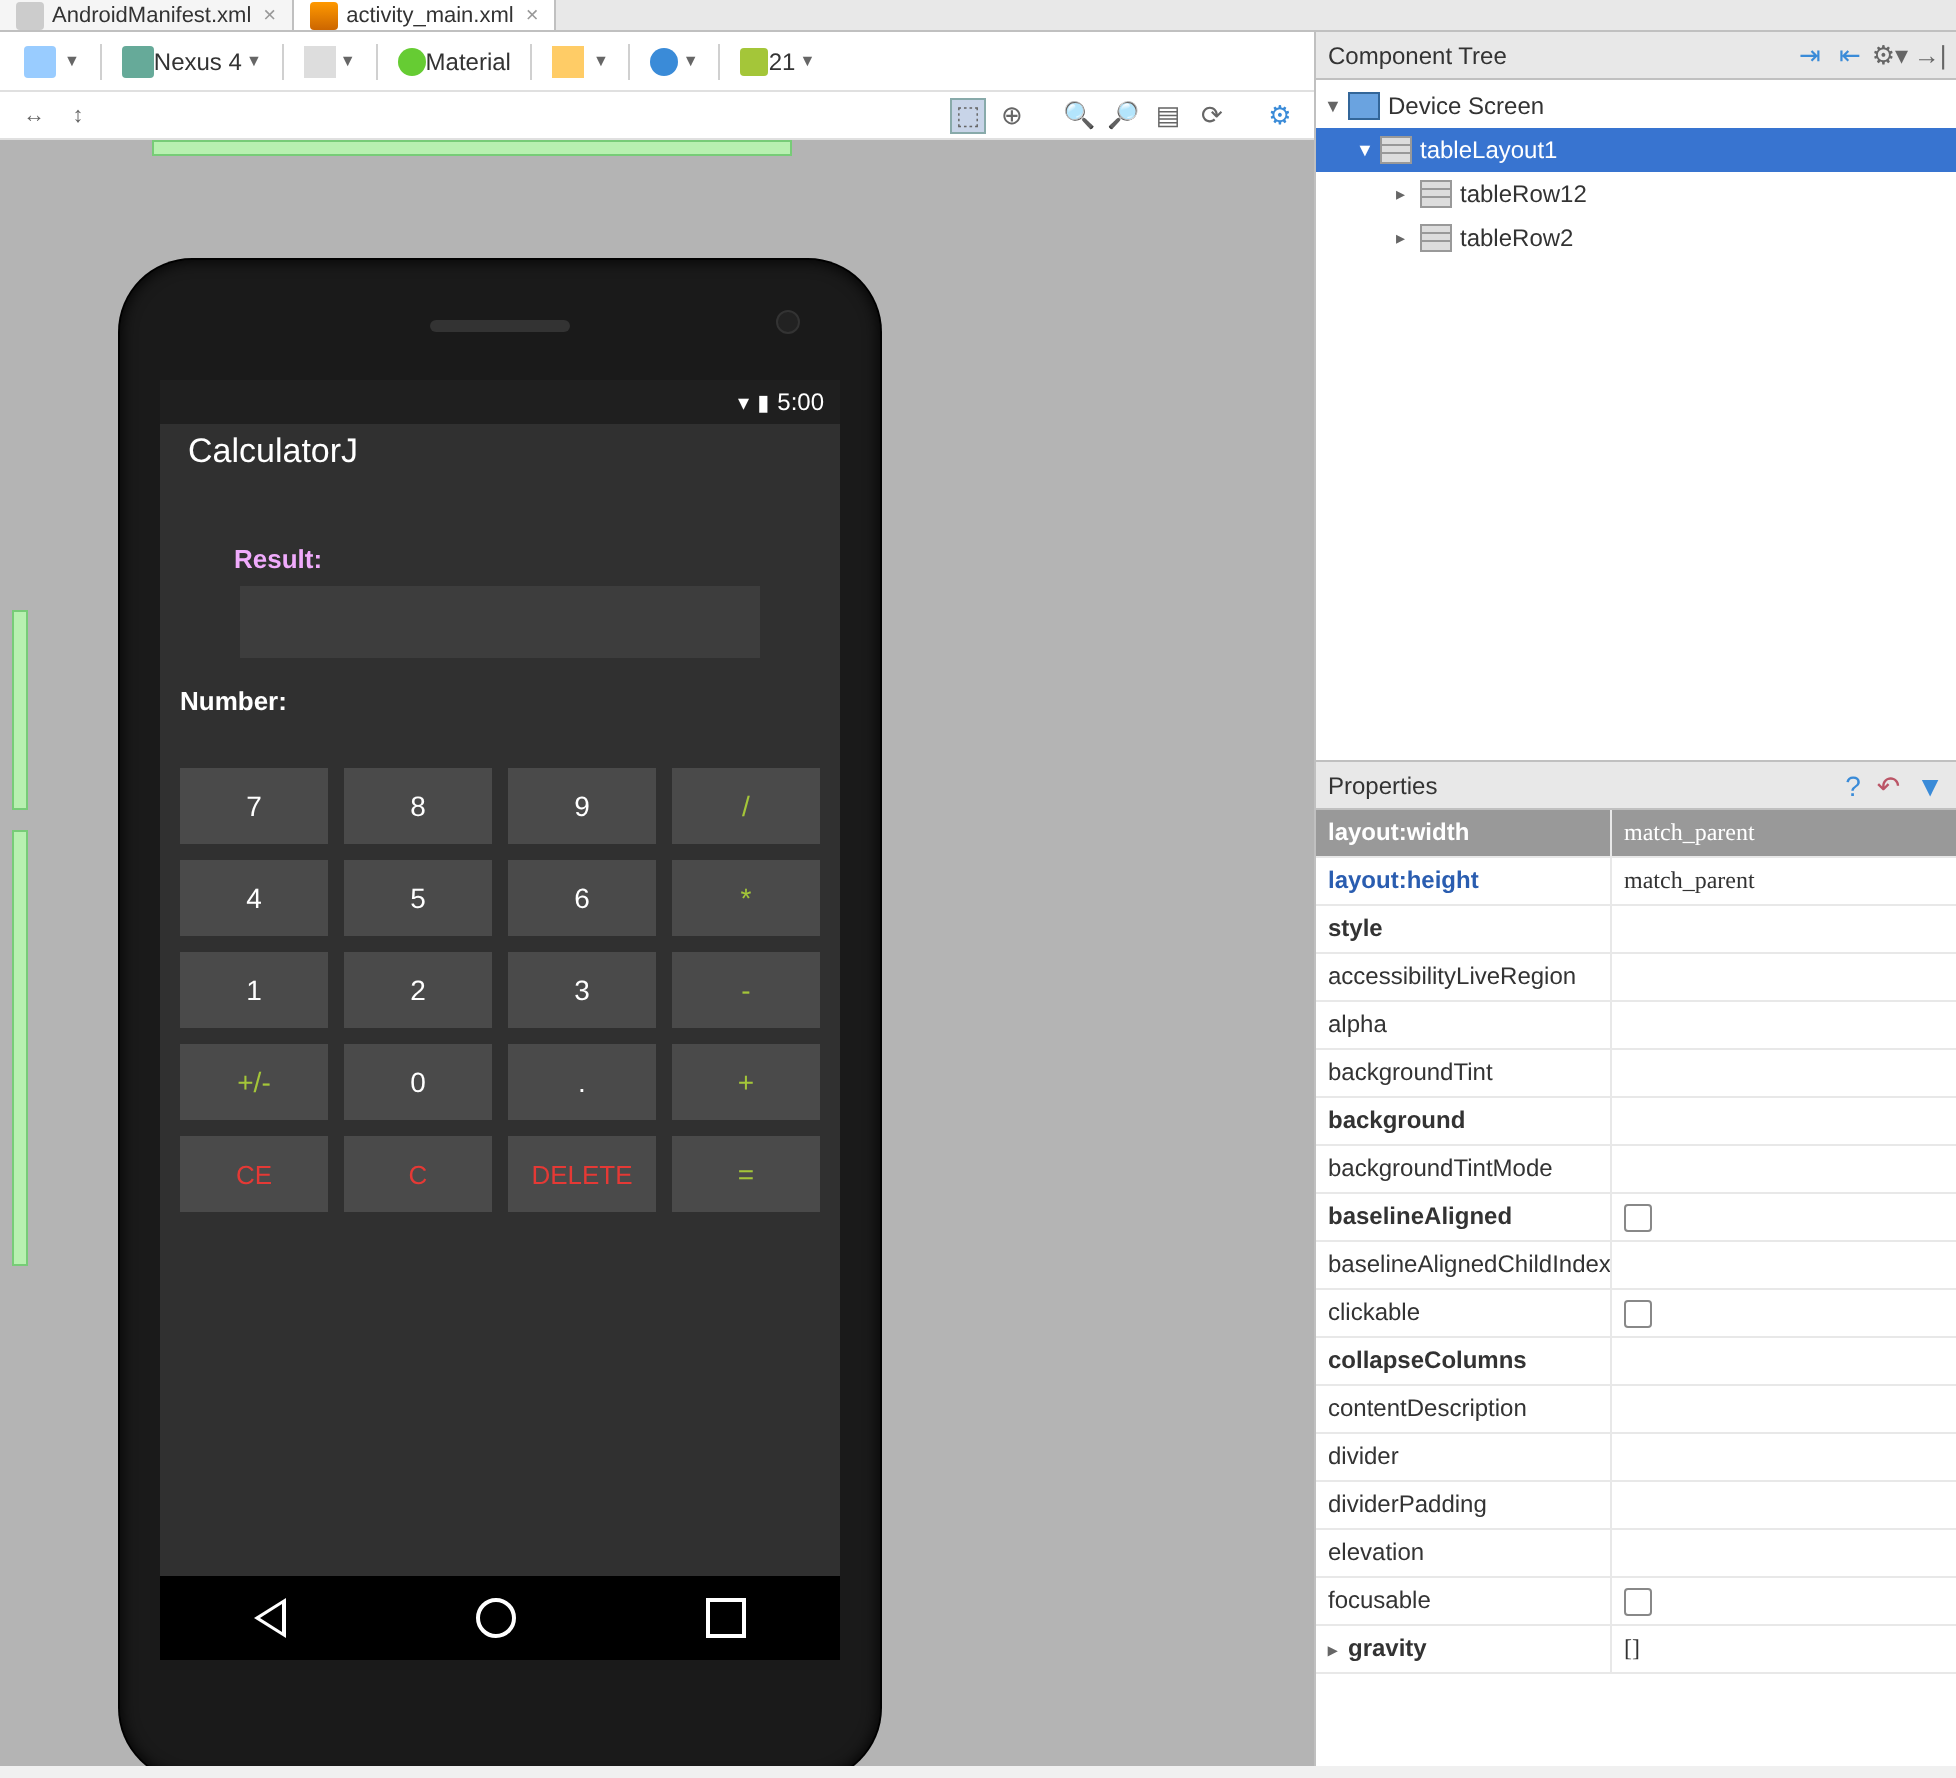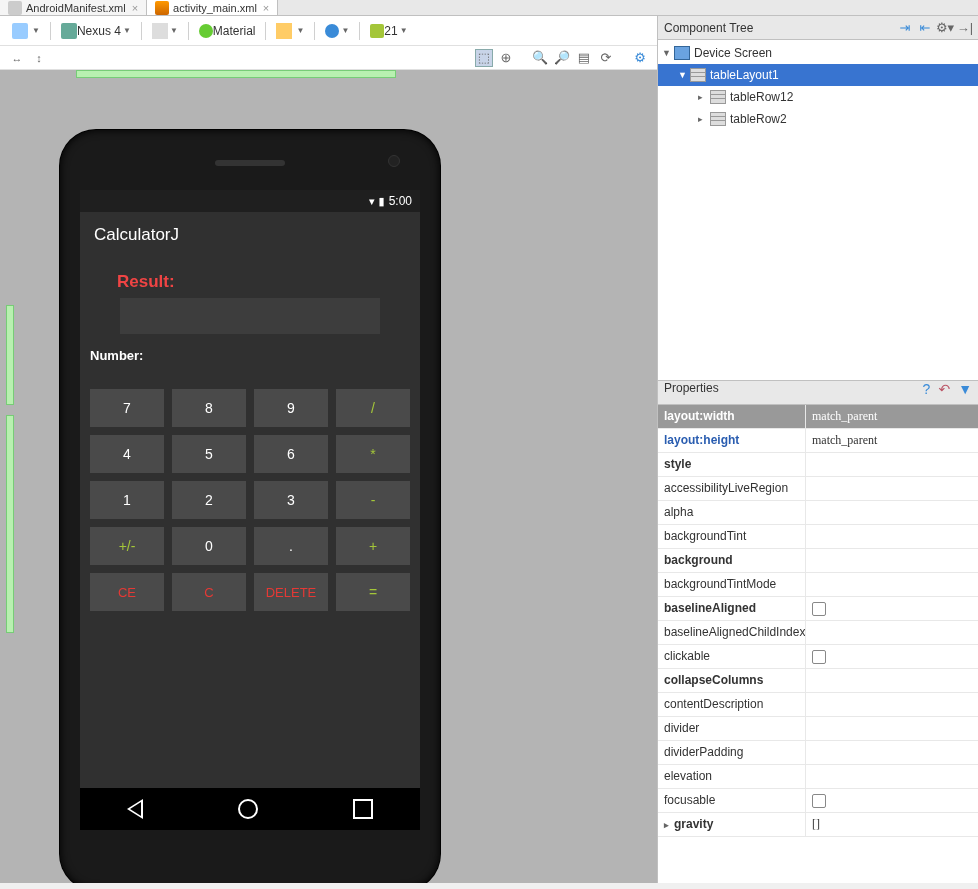--- a/index.html
+++ b/index.html
@@ -44,23 +44,23 @@
 .ruler-v1 { position: absolute; top: 235px; left: 6px; width: 8px; height: 100px; background: #b8f0b0; border: 1px solid #7c7; }
 .ruler-v2 { position: absolute; top: 345px; left: 6px; width: 8px; height: 218px; background: #b8f0b0; border: 1px solid #7c7; }
 
 
 .phone { position: absolute; top: 60px; left: 60px; width: 380px; height: 760px; background: #1a1a1a; border-radius: 36px; padding: 60px 20px 60px 20px; box-shadow: 0 0 0 1px #000, inset 0 0 8px #000; }
 .phone::before { content:""; position:absolute; top:30px; left:50%; transform:translateX(-50%); width:70px; height:6px; background:#333; border-radius:3px; }
 .phone::after { content:""; position:absolute; top:25px; right:40px; width:10px; height:10px; background:#222; border-radius:50%; border:1px solid #333; }
 .screen { width: 100%; height: 100%; background: #303030; display: flex; flex-direction: column; }
 .statusbar { height: 22px; background: #1f1f1f; display: flex; justify-content: flex-end; align-items: center; padding: 0 8px; color: #fff; font-size: 12px; gap: 4px; }
 .statusbar .signal { font-size: 11px; }
-.appbar { height: 48px; background: #303030; color: #fff; font-size: 17px; display: flex; align-items: flex-end; padding: 15px 14px; font-weight: 400; }
+.appbar { height: 48px; background: #303030; color: #fff; font-size: 17px; display: flex; align-items: flex-start; padding: 4px 14px; font-weight: 400; }
 .app-body { flex: 1; padding: 12px 10px; background: #303030; }
-.result-lbl { color: #ef4444; font-size: 17px; font-weight: bold; margin-bottom: 6px; padding-left: 27px; }
+.result-lbl { color: #f0abfc; font-size: 13px; font-weight: bold; margin-bottom: 6px; padding-left: 27px; }
 .result-box { width: 260px; height: 36px; background: #3d3d3d; margin: 6px auto 14px; }
 .number-lbl { color: #fff; font-size: 13px; font-weight: bold; margin-bottom: 26px; }
 .keypad { display: grid; grid-template-columns: repeat(4, 1fr); gap: 8px; }
 .key { height: 38px; background: #4a4a4a; color: #fff; display: flex; align-items: center; justify-content: center; font-size: 14px; cursor: pointer; }
 .key.op { color: #a4c639; }
 .key.clr { color: #e53935; font-size: 13px; }
 .navbar { height: 42px; background: #000; display: flex; justify-content: space-around; align-items: center; margin-top:auto; }
 .nav-btn { width: 20px; height: 20px; border: 2px solid #fff; }
 .nav-back { border: none; width: 0; height: 0; border-top: 10px solid transparent; border-bottom: 10px solid transparent; border-right: 16px solid #fff; background: none; position: relative; }
 .nav-back::after { content:""; position:absolute; left:3px; top:-7px; width:0;height:0; border-top:7px solid transparent;border-bottom:7px solid transparent;border-right:11px solid #000; }
@@ -77,21 +77,21 @@
 .tree-row.sel { background: #3874d0; color: #fff; }
 .tree-caret { width: 12px; font-size: 9px; color: #666; }
 .tree-row.sel .tree-caret { color:#fff; }
 .tree-icon { width: 16px; height: 14px; margin-right: 4px; display:inline-block; }
 .ic-screen { background:#6aa3e0; border:1px solid #369; }
 .ic-table { background:#ddd; border:1px solid #999; position:relative; }
 .ic-table::before { content:""; position:absolute; top:3px;left:0;right:0;height:1px;background:#999; }
 .ic-table::after { content:""; position:absolute; top:7px;left:0;right:0;height:1px;background:#999; }
 
 .props { flex: 1; display: flex; flex-direction: column; border-top: 1px solid #c0c0c0; overflow:hidden; }
-.props-hdr { display: flex; justify-content: space-between; background: #e8e8e8; height: 24px; padding: 0 6px; border-bottom: 1px solid #c0c0c0; }
+.props-hdr { display: flex; align-items: center; justify-content: space-between; background: #e8e8e8; height: 24px; padding: 0 6px; border-bottom: 1px solid #c0c0c0; }
 .props-hdr-icons { display:flex; gap:8px; }
 .props-hdr-icons span { cursor:pointer; font-size:14px; }
 .props-body { flex:1; overflow:auto; }
 .prop-row { display: flex; height: 24px; border-bottom: 1px solid #e8e8e8; font-size: 12px; }
 .prop-row.sel { background:#999; color:#fff; }
 .prop-name { width: 148px; padding: 4px 6px; border-right: 1px solid #e8e8e8; overflow:hidden; white-space:nowrap; }
 .prop-name.bold { font-weight: bold; }
 .prop-name.blue { color:#2a5db0; font-weight:bold; }
 .prop-val { flex: 1; padding: 4px 6px; display:flex; align-items:center;font-family:Liberation Serif, serif; }
 .prop-row.sel .prop-name { color:#fff; }

